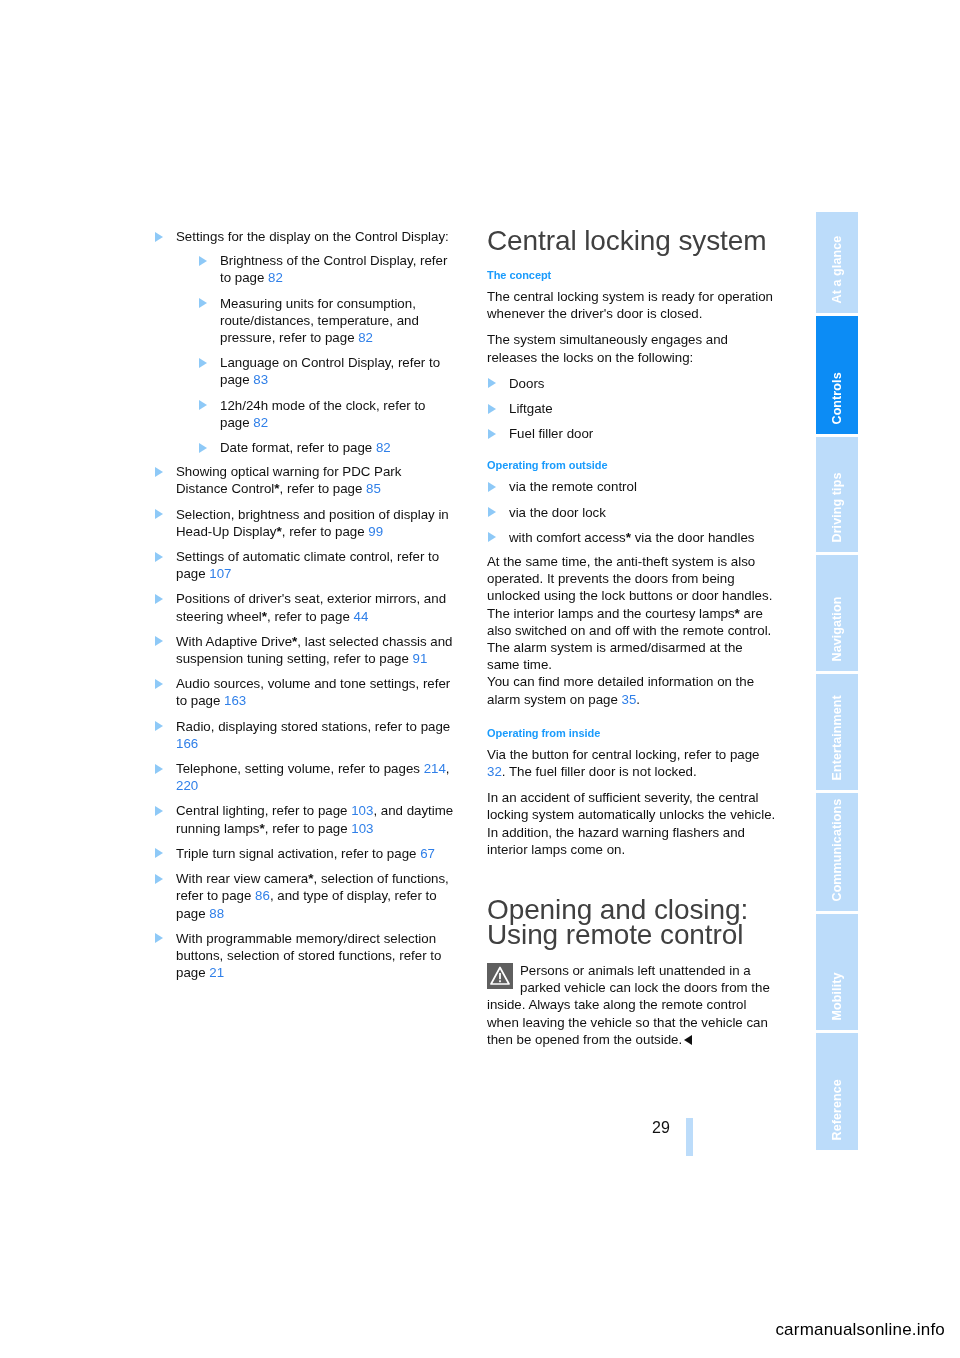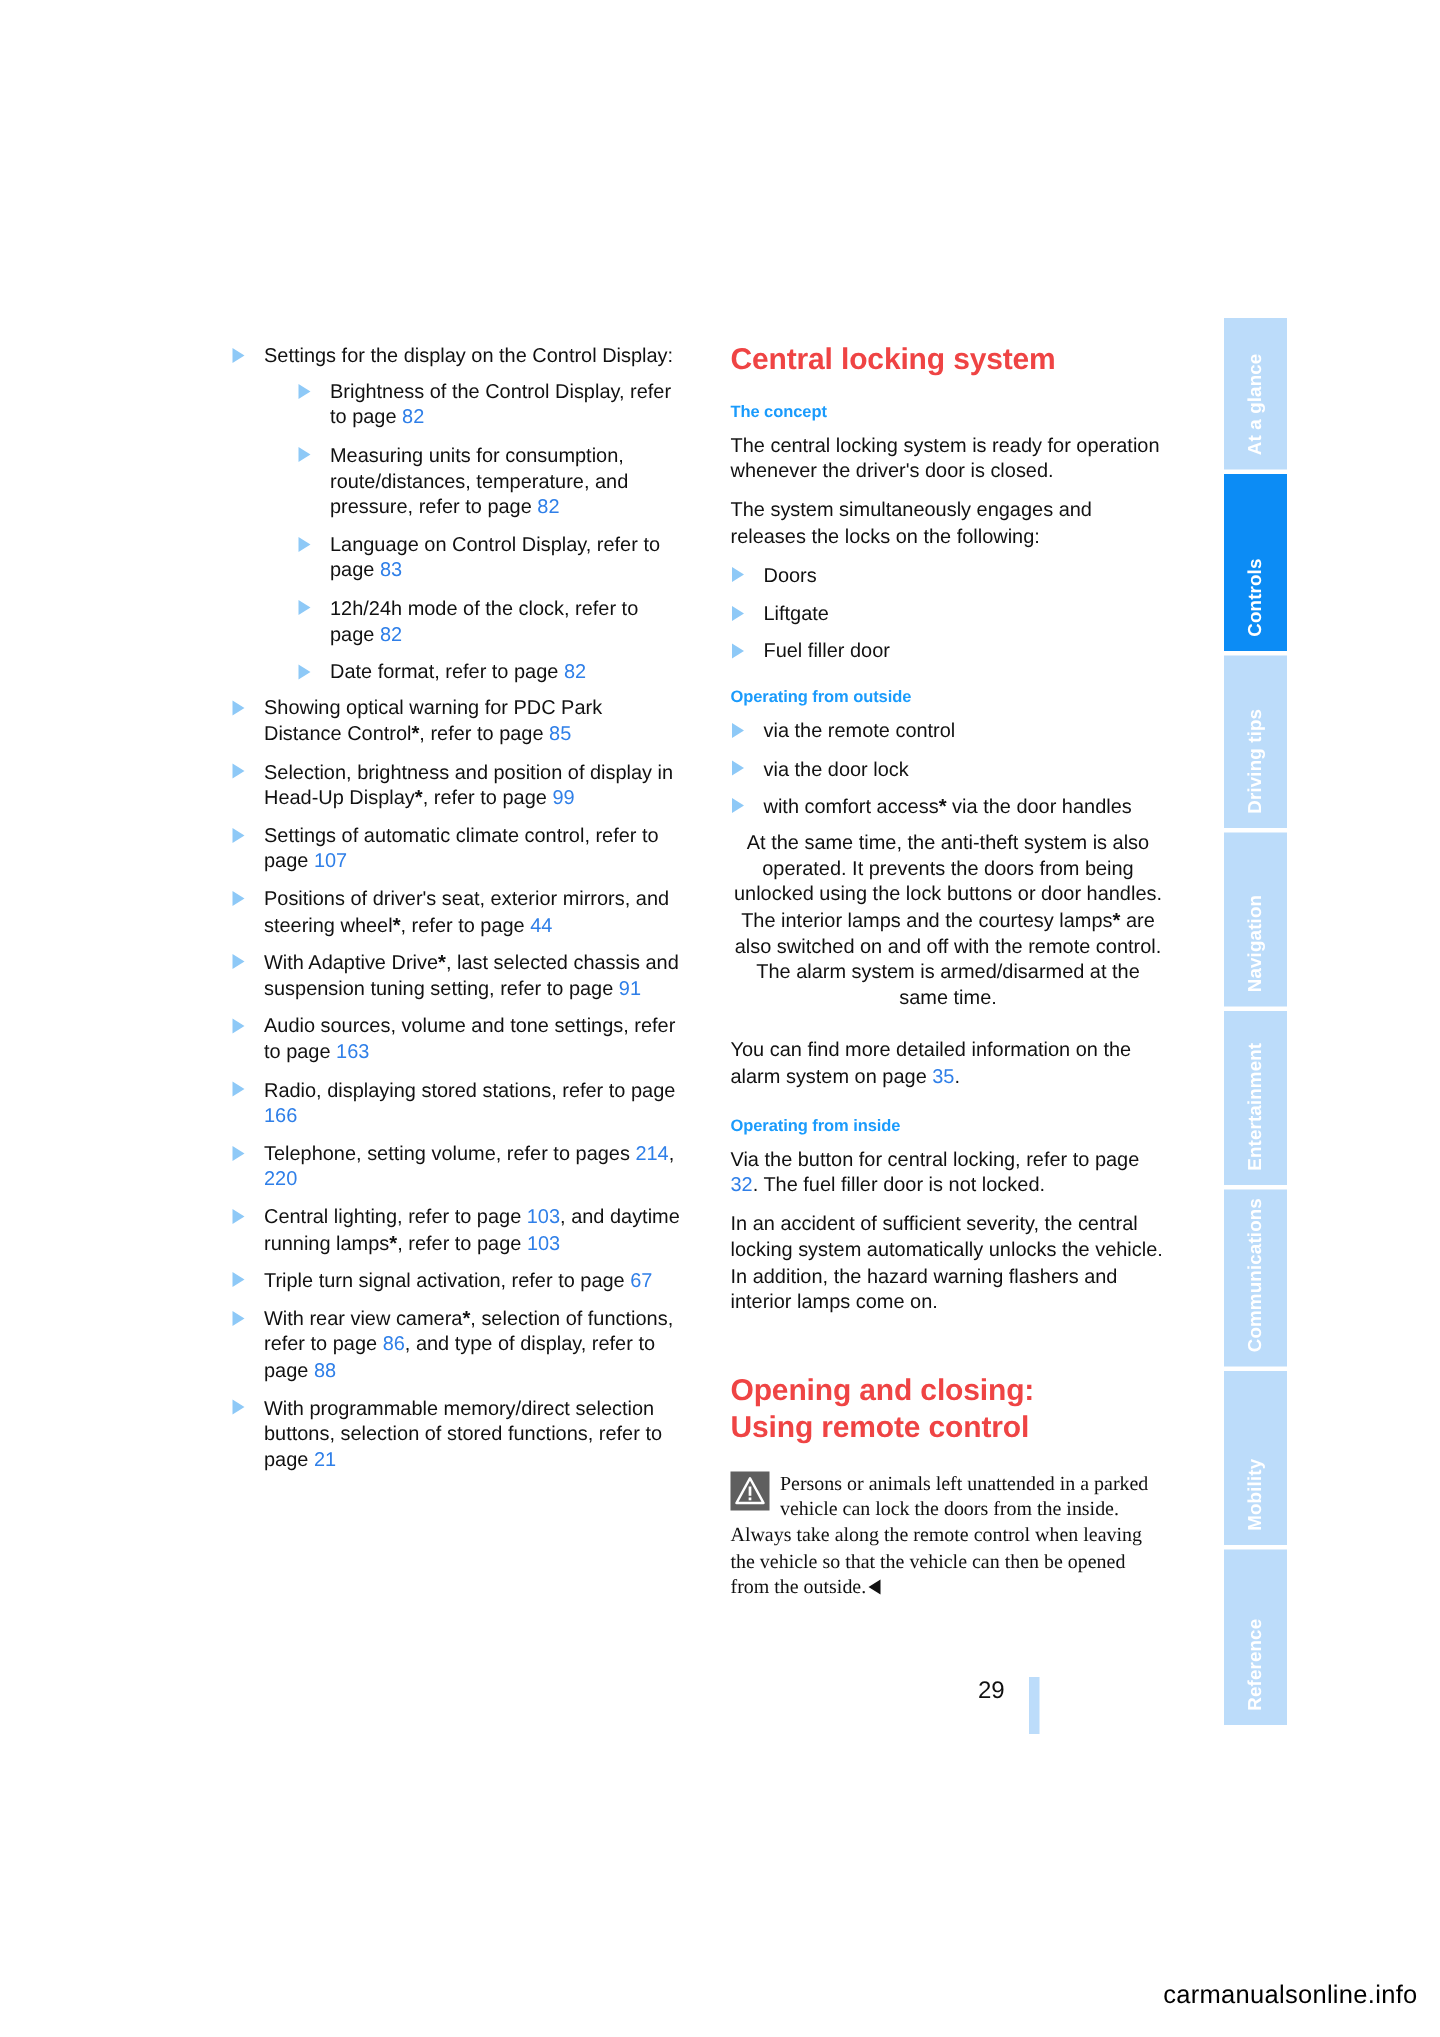--- a/index.html
+++ b/index.html
@@ -57,26 +57,26 @@
     line-height: 17.2px;
     color: #111111;
   }
   .col-left  { left: 154px; width: 302px; }
   .col-right { left: 487px; width: 290px; }
 
   p.para {
     margin: 0 0 9px 0;
     text-align: left;
   }
-  p.para.tight { margin-bottom: 18px; text-align: center; }
+  p.para.tight { margin-bottom: 0; }
 
   h1.sect {
-    color: #ef4444;
-    font-size: 20px;
-    font-weight: bold;
+    color: #404040;
+    font-size: 28px;
+    font-weight: normal;
     line-height: 25px;
     margin: 0 0 13px 0;
     letter-spacing: -0.1px;
   }
   h1.sect.two-line { margin-bottom: 15px; }
   h2.sub {
     color: #1a9bfc;
     font-size: 11px;
     font-weight: bold;
     line-height: 19px;
@@ -113,21 +113,21 @@
     position: relative;
     padding-left: 22px;
     margin-bottom: 8px;
   }
   ul.nested > li:last-child { margin-bottom: 0; }
 
   .pref { color: #2f7fe8; }
   .star { font-weight: bold; font-size: 13.5px; vertical-align: baseline; }
 
   
-  .warn { position: relative; margin-top: 4px; font-family: Liberation Serif, serif; }
+  .warn { position: relative; margin-top: 4px; }
   .warn-icon {
     float: left;
     width: 26px;
     height: 26px;
     background: #5f5f5f;
     margin: 1px 7px 0 0;
     position: relative;
   }
   .warn-icon svg { position: absolute; left: 3px; top: 3px; }
   .warn p { margin: 0; }

